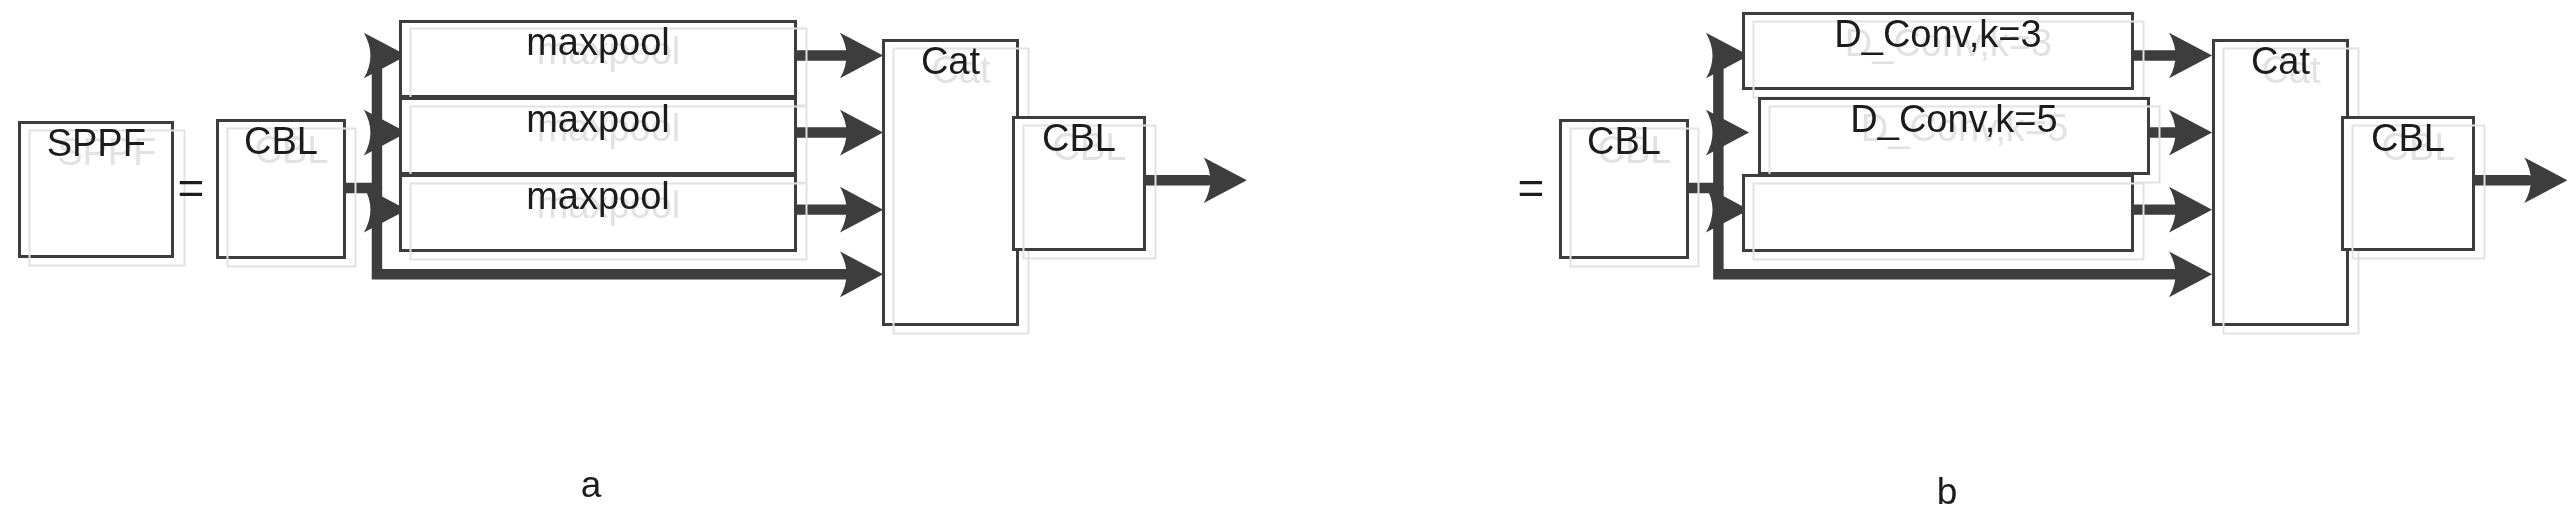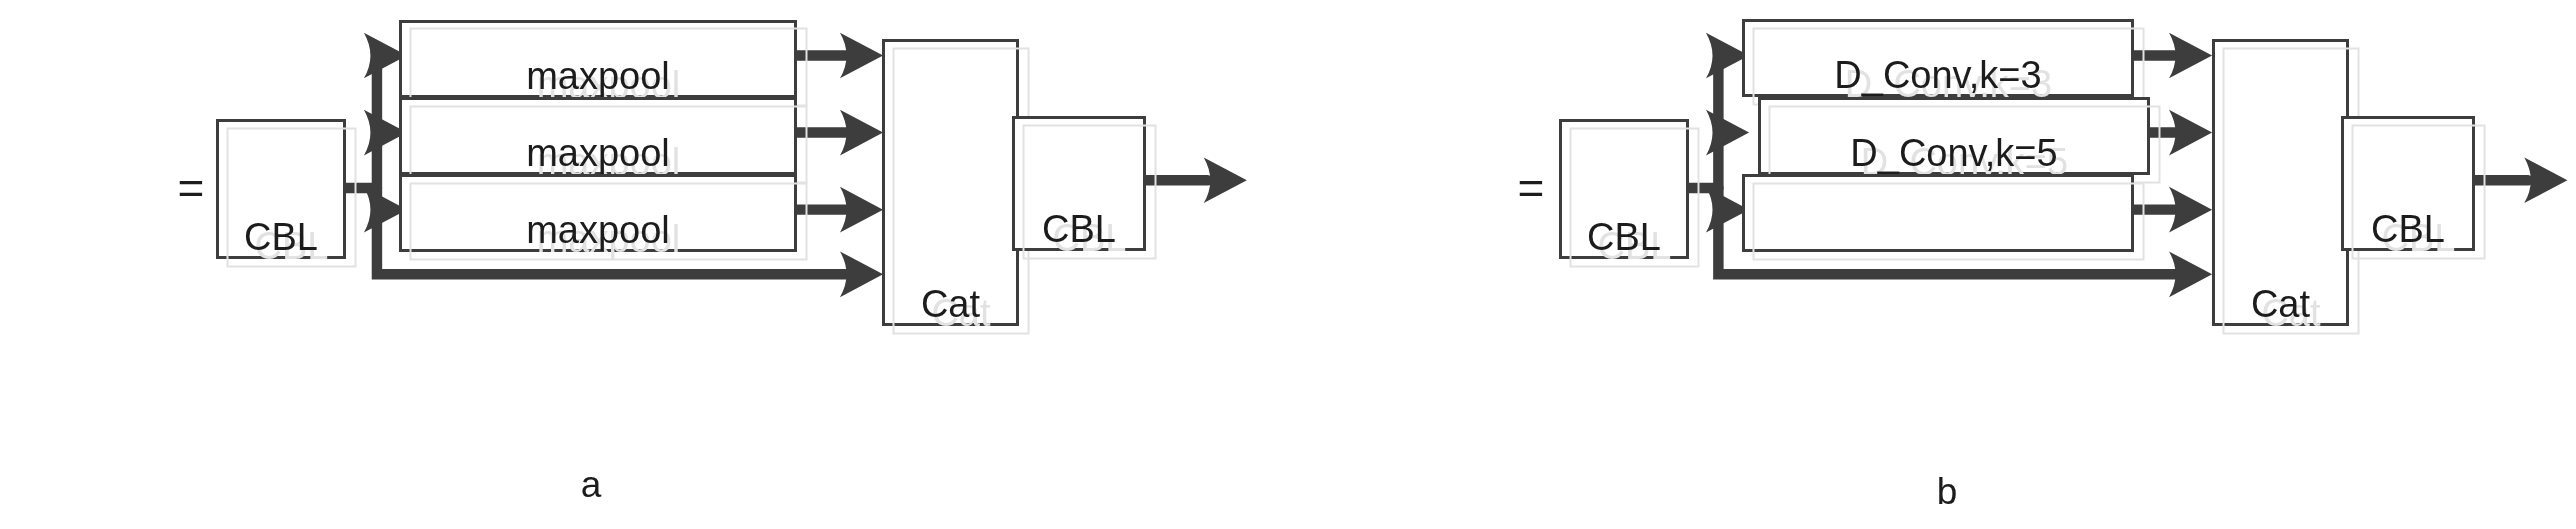--- a/index.html
+++ b/index.html
@@ -9,21 +9,21 @@
     background:#ffffff;
     font-family:"Liberation Sans", sans-serif;
     color:#1c1c1c;
     overflow:hidden;
   }
   .connectors{position:absolute;left:0;top:0;width:2576px;height:529px;}
   .node{
     position:absolute;
     background:#ffffff;
     border:3.3px solid #3d3d3d;
-    display:flex;align-items:flex-end;justify-content:center;
+    display:flex;align-items:flex-start;justify-content:center;
   }
   .node .ghost{
     position:absolute;left:-3.3px;top:-3.3px;
     width:calc(100% + 6.5px);height:calc(100% + 6.5px);
     box-sizing:border-box;
     border:2.6px solid #e2e2e2;
     transform:translate(10.5px,8.5px);
     pointer-events:none;
   }
   .node .lbl{
@@ -88,20 +88,24 @@
       <use href="#ah" transform="translate(2677,203)"></use>
       <use href="#ah" transform="translate(2677,321)"></use>
       <use href="#ah" transform="translate(3386,85)"></use>
       <use href="#ah" transform="translate(3386,203)"></use>
       <use href="#ah" transform="translate(3386,321)"></use>
       <use href="#ah" transform="translate(3386,420)"></use>
       <use href="#ah" transform="translate(3930,276)"></use>
     </g>
   </svg>
 
+  <div class="node" style="left:18.3px;top:121px;width:150px;height:131px">
+    <div class="ghost"></div>
+    <span class="lbl">SPPF</span>
+  </div>
 
   <div class="equals" style="left:191px;top:188px">=</div>
 
   <div class="node" style="left:216px;top:119px;width:124px;height:134px">
     <div class="ghost"></div>
     <span class="lbl">CBL</span>
   </div>
 
   <div class="node" style="left:399px;top:19.6px;width:392px;height:72px">
     <div class="ghost"></div>
@@ -131,21 +135,21 @@
   <div class="caption" style="left:591px;top:484px">a</div>
 
 
   <div class="equals" style="left:1531px;top:188px">=</div>
 
   <div class="node" style="left:1559px;top:119px;width:124px;height:134px">
     <div class="ghost"></div>
     <span class="lbl">CBL</span>
   </div>
 
-  <div class="node" style="left:1742px;top:19px;width:386px;height:72px">
+  <div class="node" style="left:1742px;top:12px;width:386px;height:72px">
     <div class="ghost"></div>
     <span class="lbl">D_Conv,k=3</span>
   </div>
 
   <div class="node" style="left:1758px;top:97px;width:386px;height:72px">
     <div class="ghost"></div>
     <span class="lbl">D_Conv,k=5</span>
   </div>
 
   <div class="node" style="left:1742px;top:174px;width:386px;height:72px">

